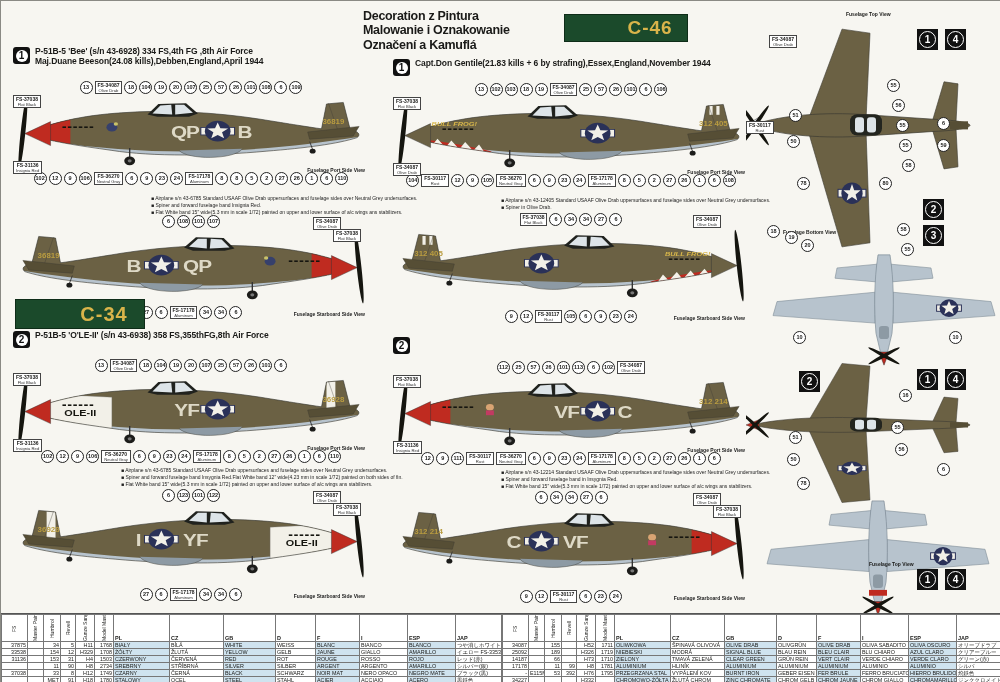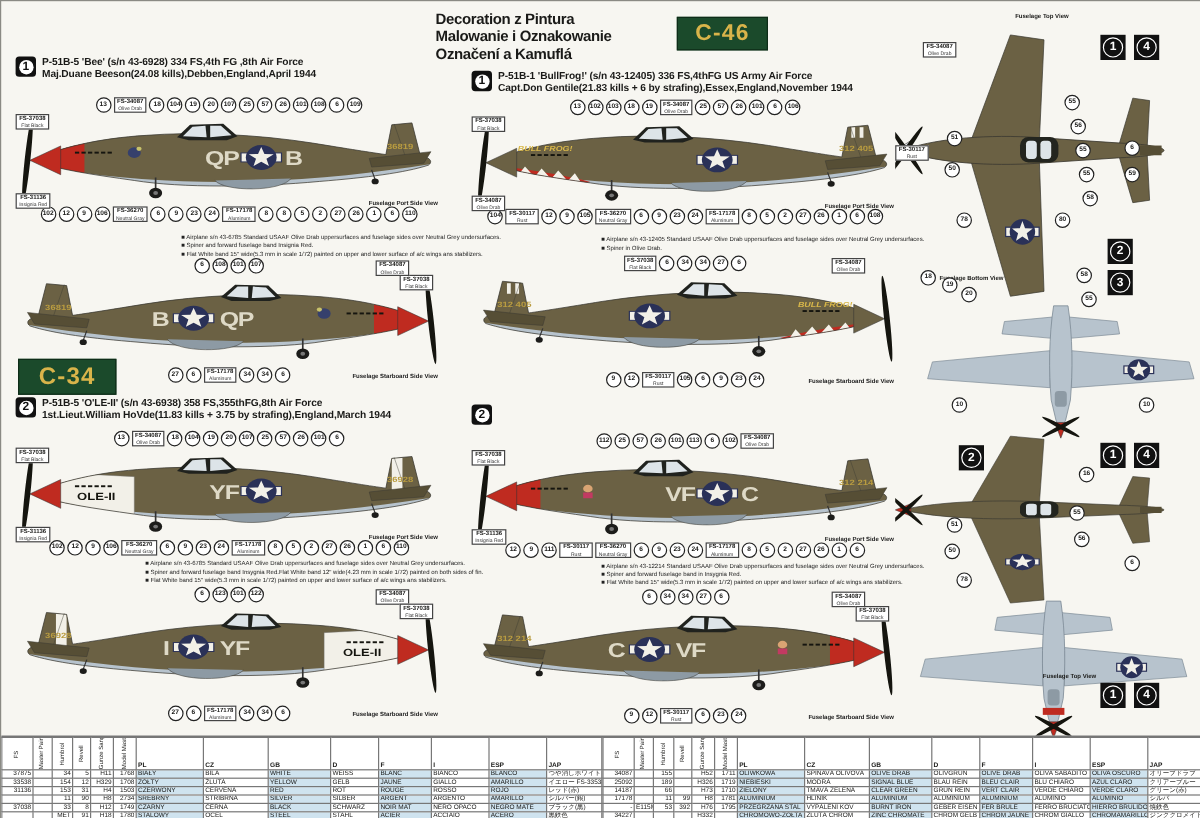--- a/index.html
+++ b/index.html
@@ -2,21 +2,21 @@
 <html><head>
 <meta charset="utf-8">
 <style>
   html,body{margin:0;padding:0;background:#e8e6e0;}
   .page{position:relative;width:1000px;height:682px;background:#f7f6f1;border:1px solid #8a8a84;
         font-family:"Liberation Sans",sans-serif;overflow:hidden;color:#1a1a18;}
   
   .hdr-main{position:absolute;left:14px;top:10px;font-size:20px;font-weight:bold;letter-spacing:-0.5px;}
   .hdr-col{position:absolute;top:8px;font-size:12.5px;font-weight:bold;line-height:1.15;letter-spacing:-0.3px;}
   .badge{position:absolute;background:#1b4a2b;border:1px solid #0e2c18;color:#d9b44a;
-         font-weight:bold;text-align:center;letter-spacing:1px;}
+         font-weight:bold;text-align:center;letter-spacing:1px;padding-left:48px;}
   .badge-c46{left:563px;top:13px;width:74px;height:26px;font-size:19px;line-height:26px;}
   .badge-c48{left:14px;top:298px;width:80px;height:28px;font-size:20px;line-height:28px;z-index:5;}
   
   .ac-title{position:absolute;width:352px;display:flex;gap:5px;align-items:flex-start;z-index:4;}
   .numbadge{flex:0 0 17px;width:17px;height:17px;background:#111;border-radius:3px;display:flex;align-items:center;justify-content:center;}
   .numbadge span{width:12px;height:12px;background:#fff;border-radius:50%;color:#111;font-weight:bold;font-size:10px;line-height:12px;text-align:center;}
   .ac-title .tl{font-size:8.5px;font-weight:bold;line-height:1.15;letter-spacing:-0.1px;}
   .view{position:absolute;}
   .view svg{position:absolute;left:0;top:11px;}
   .crow{position:absolute;left:0;width:100%;display:flex;justify-content:center;gap:2px;align-items:flex-start;z-index:3;}
@@ -242,21 +242,20 @@
         <div>Airplane s/n 43-6785 Standard USAAF Olive Drab uppersurfaces and fuselage sides over Neutral Grey undersurfaces.</div>
         <div>Spiner and forward fuselage band Insignia Red.</div>
         <div>Flat White band 15" wide(5.3 mm in scale 1/72) painted on upper and lower surface of a/c wings ans stabilizers.</div>
       </div>
       <div class="ac-title" style="left:12px;top:330px;">
         <div class="numbadge">
           <span>2</span>
         </div>
         <div class="tl">
           <div>P-51B-5 'O'LE-II' (s/n 43-6938) 358 FS,355thFG,8th Air Force</div>
-          <div>1st.Lieut.William HoVde(11.83 kills + 3.75 by strafing),England,March 1944</div>
         </div>
       </div>
       <div class="view" style="left:12px;top:358px;width:356px;height:104px;">
         <div class="crow top">
           <div class="co">13</div>
           <div class="fsbox">
             <div class="m">FS-34087</div>
             <div class="s">Olive Drab</div>
           </div>
           <div class="co">18</div>
@@ -420,21 +419,20 @@
       <div class="notes" style="left:120px;top:466px;">
         <div>Airplane s/n 43-6785 Standard USAAF Olive Drab uppersurfaces and fuselage sides over Neutral Grey undersurfaces.</div>
         <div>Spiner and forward fuselage band Insygnia Red.Flat White band 12" wide(4.23 mm in scale 1/72) painted on both sides of fin.</div>
         <div>Flat White band 15" wide(5.3 mm in scale 1/72) painted on upper and lower surface of a/c wings ans stabilizers.</div>
       </div>
       <div class="ac-title" style="left:392px;top:58px;">
         <div class="numbadge">
           <span>1</span>
         </div>
         <div class="tl">
-          <div>P-51B-1 'BullFrog!' (s/n 43-12405) 336 FS,4thFG US Army Air Force</div>
           <div>Capt.Don Gentile(21.83 kills + 6 by strafing),Essex,England,November 1944</div>
         </div>
       </div>
       <div class="view" style="left:392px;top:82px;width:356px;height:104px;">
         <div class="crow top">
           <div class="co">13</div>
           <div class="co">102</div>
           <div class="co">103</div>
           <div class="co">18</div>
           <div class="co">19</div>

